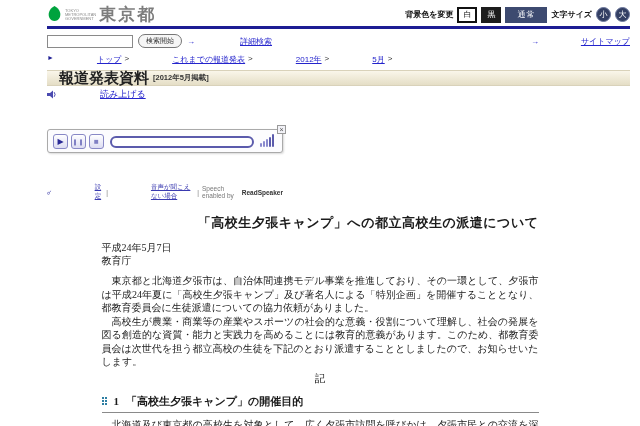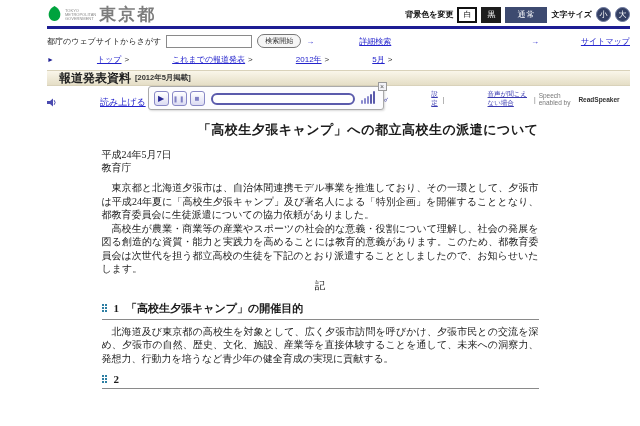--- a/index.html
+++ b/index.html
@@ -26,33 +26,33 @@
   .search-row { display:flex; align-items:center; gap:5px; padding:5px 0 3px 0; }
   .search-label { font-size:8px; color:#222; }
   .search-input { width:86px; height:13px; border:1px solid #8a8a8a; background:#fff; font-size:8px; }
   .search-btn { font-size:7px; color:#333; background:#f6f6f6; border:1px solid #777; border-radius:8px;
     padding:1px 7px; cursor:pointer; }
   a, .link { color:#2424cc; text-decoration:underline; font-size:8px; cursor:pointer;padding-left:40px; }
   .arrow { color:#2424cc; text-decoration:none; font-size:8px; }
   .sitemap { margin-left:auto; display:flex; gap:2px; align-items:center; }
 
   
-  .crumbs { display:flex; align-items:center; gap:3px; padding:3px 0 5px 0; font-size:8px; }
+  .crumbs { display:flex; gap:3px; padding:3px 0 5px 0; font-size:8px; }
   .tri { color:#1d1d93; font-size:7px; }
   .sep { color:#333; }
 
   
   .press-bar { margin-left:47px; width:583px; height:16px; display:flex; align-items:center;
     background:linear-gradient(#faf6ea,#e5dec6); border-top:1px solid #d9d2ba; border-bottom:1px solid #d9d2ba;
     padding-left:12px; gap:4px; }
-  .press-title { font-size:12px; font-weight:bold; color:#222; }
+  .press-title { font-size:15px; font-weight:bold; color:#222; }
   .press-note { font-size:7.5px; font-weight:bold; color:#333; }
 
   
-  .rs-wrap { margin-left:47px; width:583px; display:flex; align-items:flex-end; }
+  .rs-wrap { margin-left:47px; width:583px; display:flex; flex-direction:column; align-items:flex-start;gap:27px; }
   .rs-listen { display:flex; align-items:center; gap:3px; padding:2px 2px 1px 0; }
   .rs-listen a { font-size:9px; }
   .rs-player { position:relative; width:236px; border:1px solid #aaa; border-radius:3px; background:#fcfcfe;
     box-shadow:1px 1px 2px rgba(0,0,0,.15); padding:4px 8px 3px 5px; display:flex; align-items:center; gap:3px; }
   .rs-btn { width:15px; height:15px; border:1px solid #8888c6; border-radius:3px;
     background:linear-gradient(#ffffff,#dcdcf2); color:#2a2a96; font-size:8px;
     display:flex; align-items:center; justify-content:center; cursor:pointer; }
   .rs-pause { font-size:6px; letter-spacing:1px; color:#8080c4; }
   .rs-stop { color:#8080c4; }
   .rs-progress { flex:1; height:12px; border:2px solid #5b5bac; border-radius:7px; background:#fff; margin:0 3px; }
@@ -105,21 +105,20 @@
       <span class="btn-bg btn-black">黒</span>
       <span class="btn-bg btn-normal">通常</span>
       <span class="ctl-label">文字サイズ</span>
       <span class="btn-circle">小</span>
       <span class="btn-circle">大</span>
     </div>
   </div>
   <div class="navy-rule"></div>
 
   <div class="search-row">
-    <span class="search-label">都庁のウェブサイトからさがす</span>
     <input class="search-input" type="text" value="" style="">
     <span class="search-btn">検索開始</span>
     <span class="arrow">→</span>
     <a>詳細検索</a>
     <span class="sitemap">
       <span class="arrow">→</span>
       <a>サイトマップ</a>
     </span>
   </div>
 

